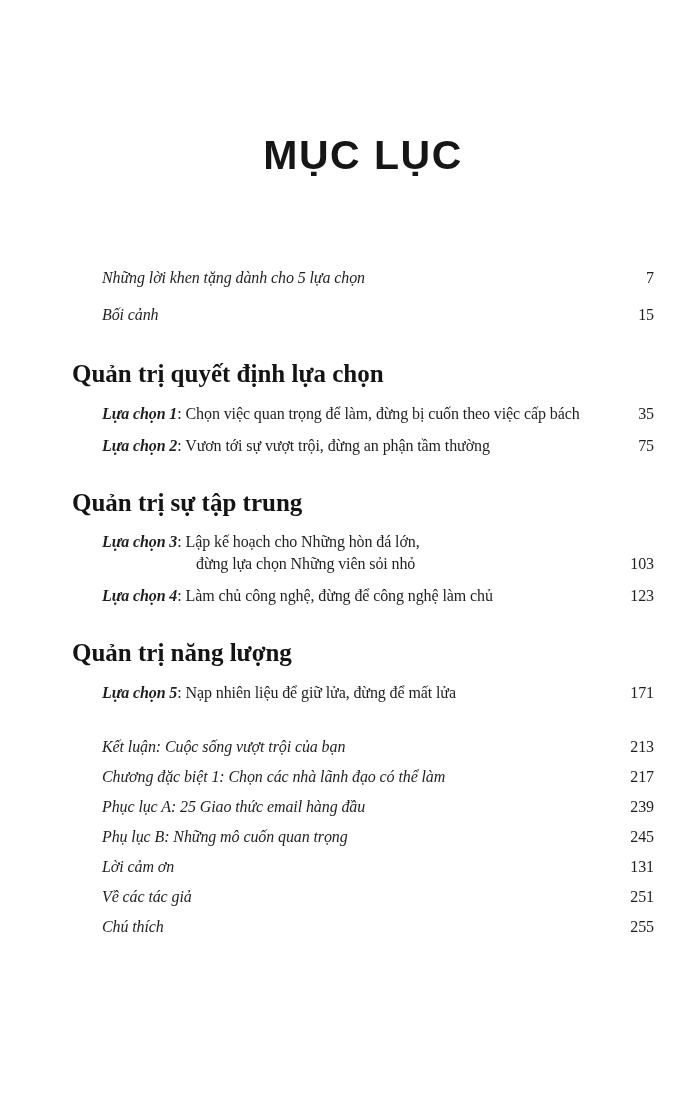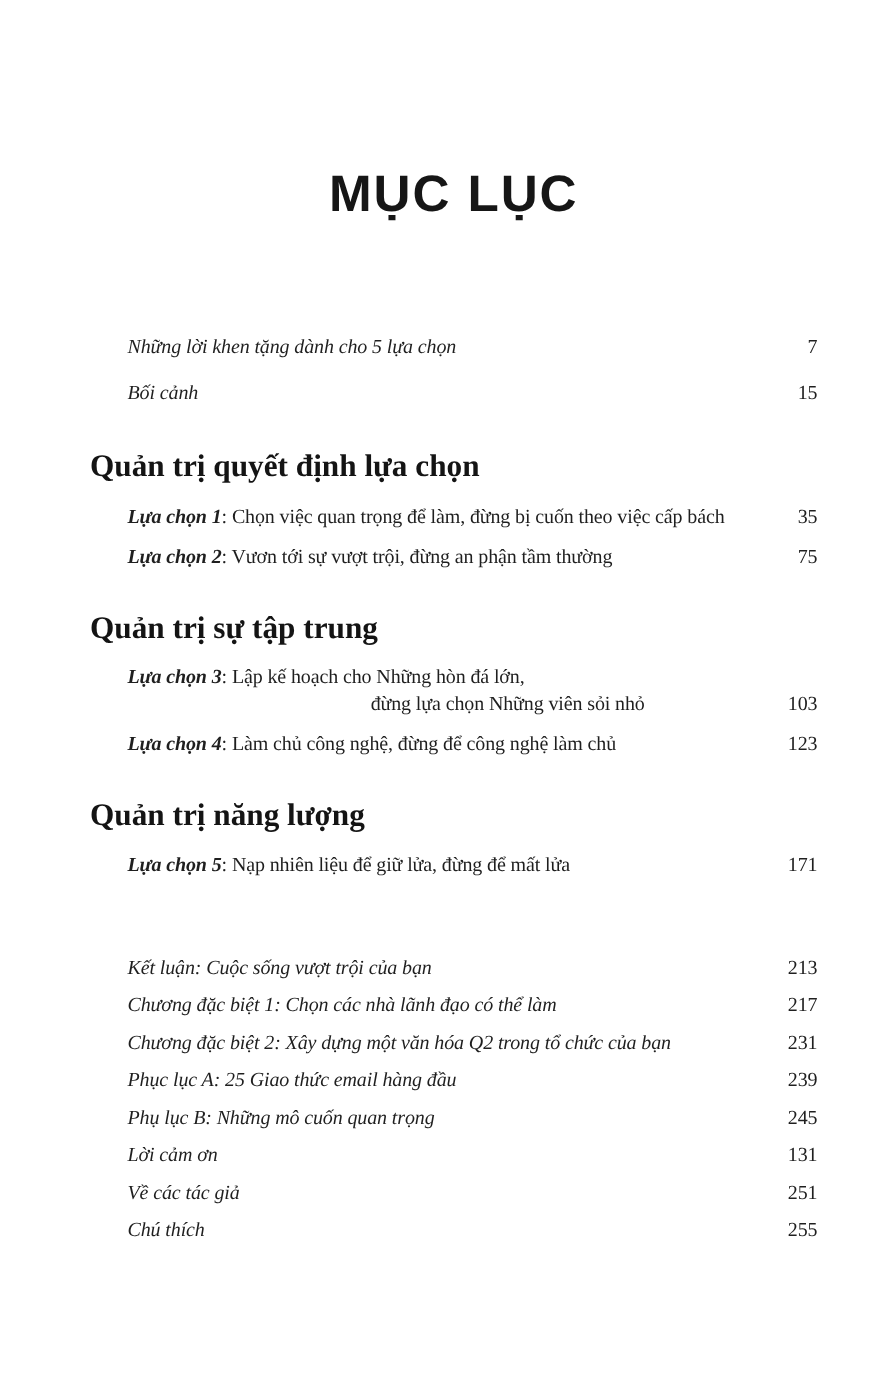--- a/index.html
+++ b/index.html
@@ -36,35 +36,35 @@
   .toc-row .label { flex: 1 1 auto; }
   .pagenum {
     flex: 0 0 auto;
     font-style: normal;
     text-align: right;
     white-space: nowrap;
   }
   
   .fm .toc-row, .bm .toc-row { margin-left: 30px; font-style: italic; }
   .fm .toc-row { margin-bottom: 15px; }
-  .bm { margin-top: 60px; }
+  .bm { margin-top: 32px; }
   .bm .toc-row { margin-bottom: 8px; }
   
   .section-heading {
     font-size: 25px;
     font-weight: 700;
     line-height: 1.3;
     color: #141414;
     margin: 30px 0 12px 0;
   }
   .sections-wrap > .section-heading:first-child { margin-top: 32px; }
   
   .entry-row { margin-left: 30px; margin-bottom: 10px; }
   .prefix { font-weight: 700; font-style: italic; }
-  .line2 { display: block; padding-left: 94px; text-align: center; }
+  .line2 { display: block; padding-left: 94px; }
 </style>
 </head>
 <body>
 
 <div class="page">
   <h1 class="title">MỤC LỤC</h1>
   <div class="fm" id="front-matter">
       <div class="toc-row">
         <span class="label">Những lời khen tặng dành cho 5 lựa chọn</span>
         <span class="pagenum">7</span>
@@ -102,24 +102,20 @@
   <div class="bm" id="back-matter">
       <div class="toc-row">
         <span class="label">Kết luận: Cuộc sống vượt trội của bạn</span>
         <span class="pagenum">213</span>
       </div>
       <div class="toc-row">
         <span class="label">Chương đặc biệt 1: Chọn các nhà lãnh đạo có thể làm</span>
         <span class="pagenum">217</span>
       </div>
       <div class="toc-row">
-        <span class="label">Chương đặc biệt 2: Xây dựng một văn hóa Q2 trong tổ chức của bạn</span>
-        <span class="pagenum">231</span>
-      </div>
-      <div class="toc-row">
         <span class="label">Phục lục A: 25 Giao thức email hàng đầu</span>
         <span class="pagenum">239</span>
       </div>
       <div class="toc-row">
         <span class="label">Phụ lục B: Những mô cuốn quan trọng</span>
         <span class="pagenum">245</span>
       </div>
       <div class="toc-row">
         <span class="label">Lời cảm ơn</span>
         <span class="pagenum">131</span>

